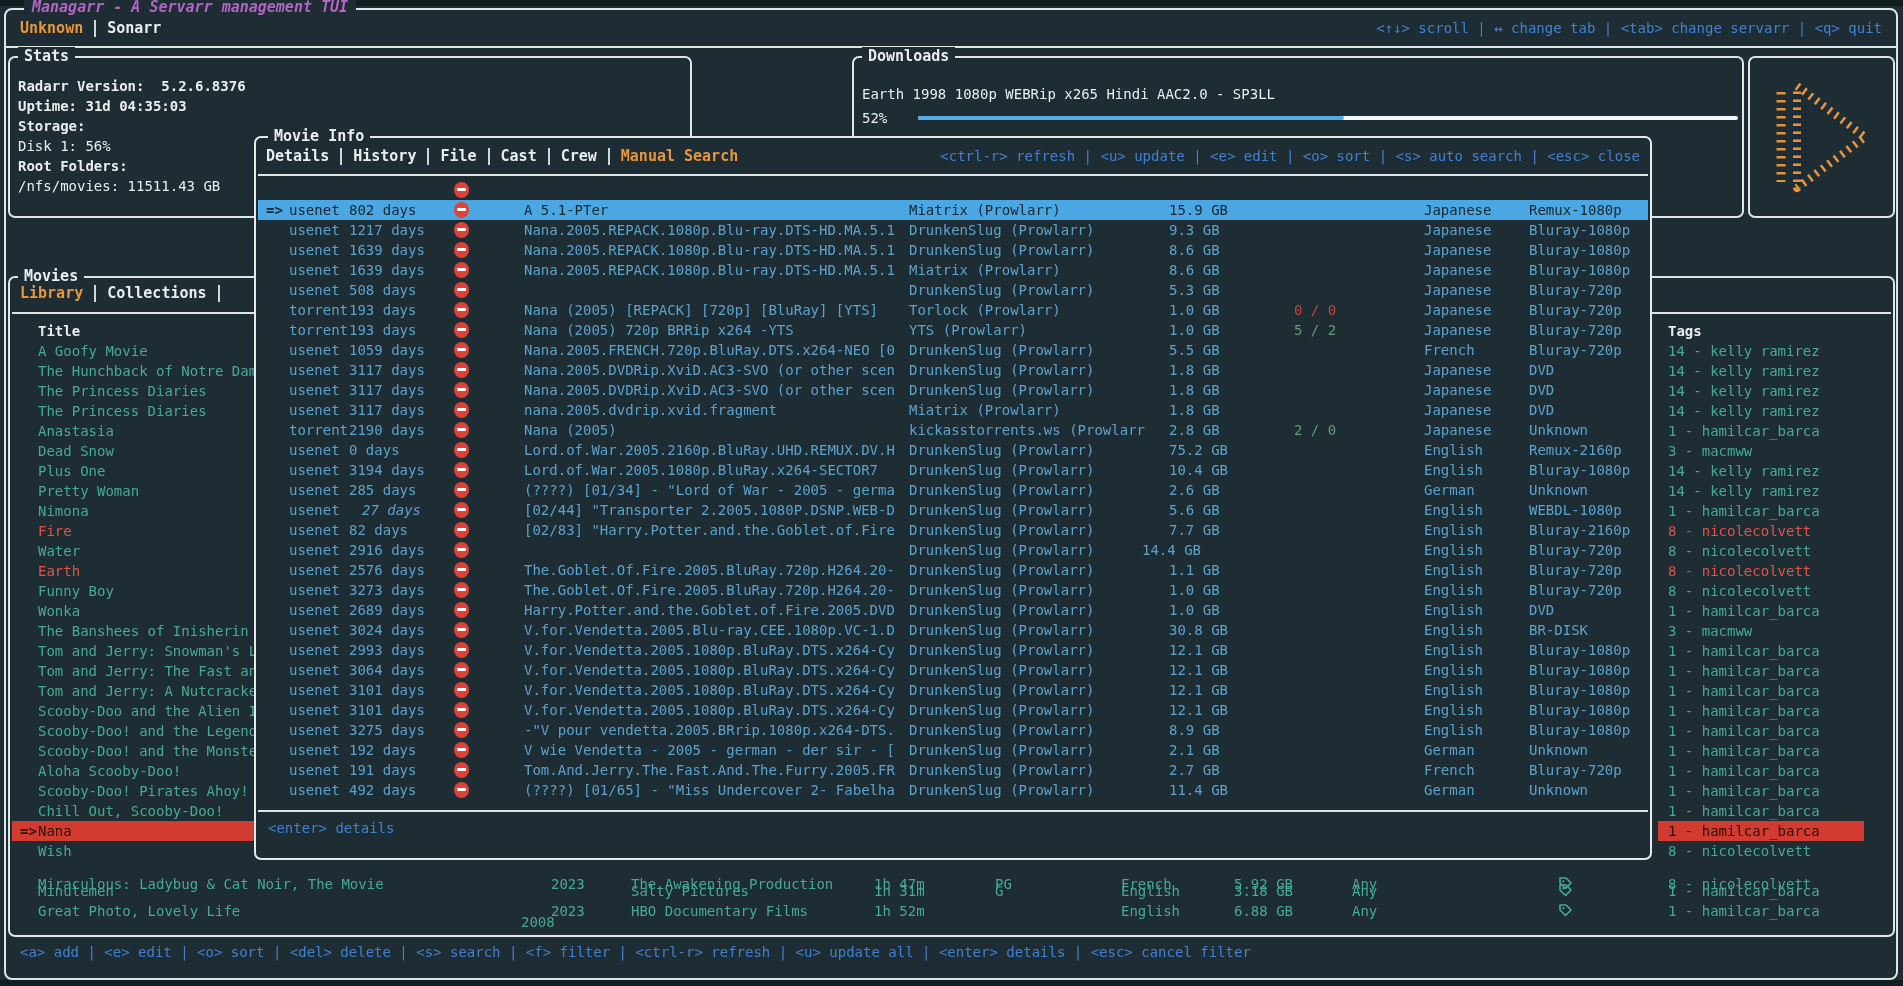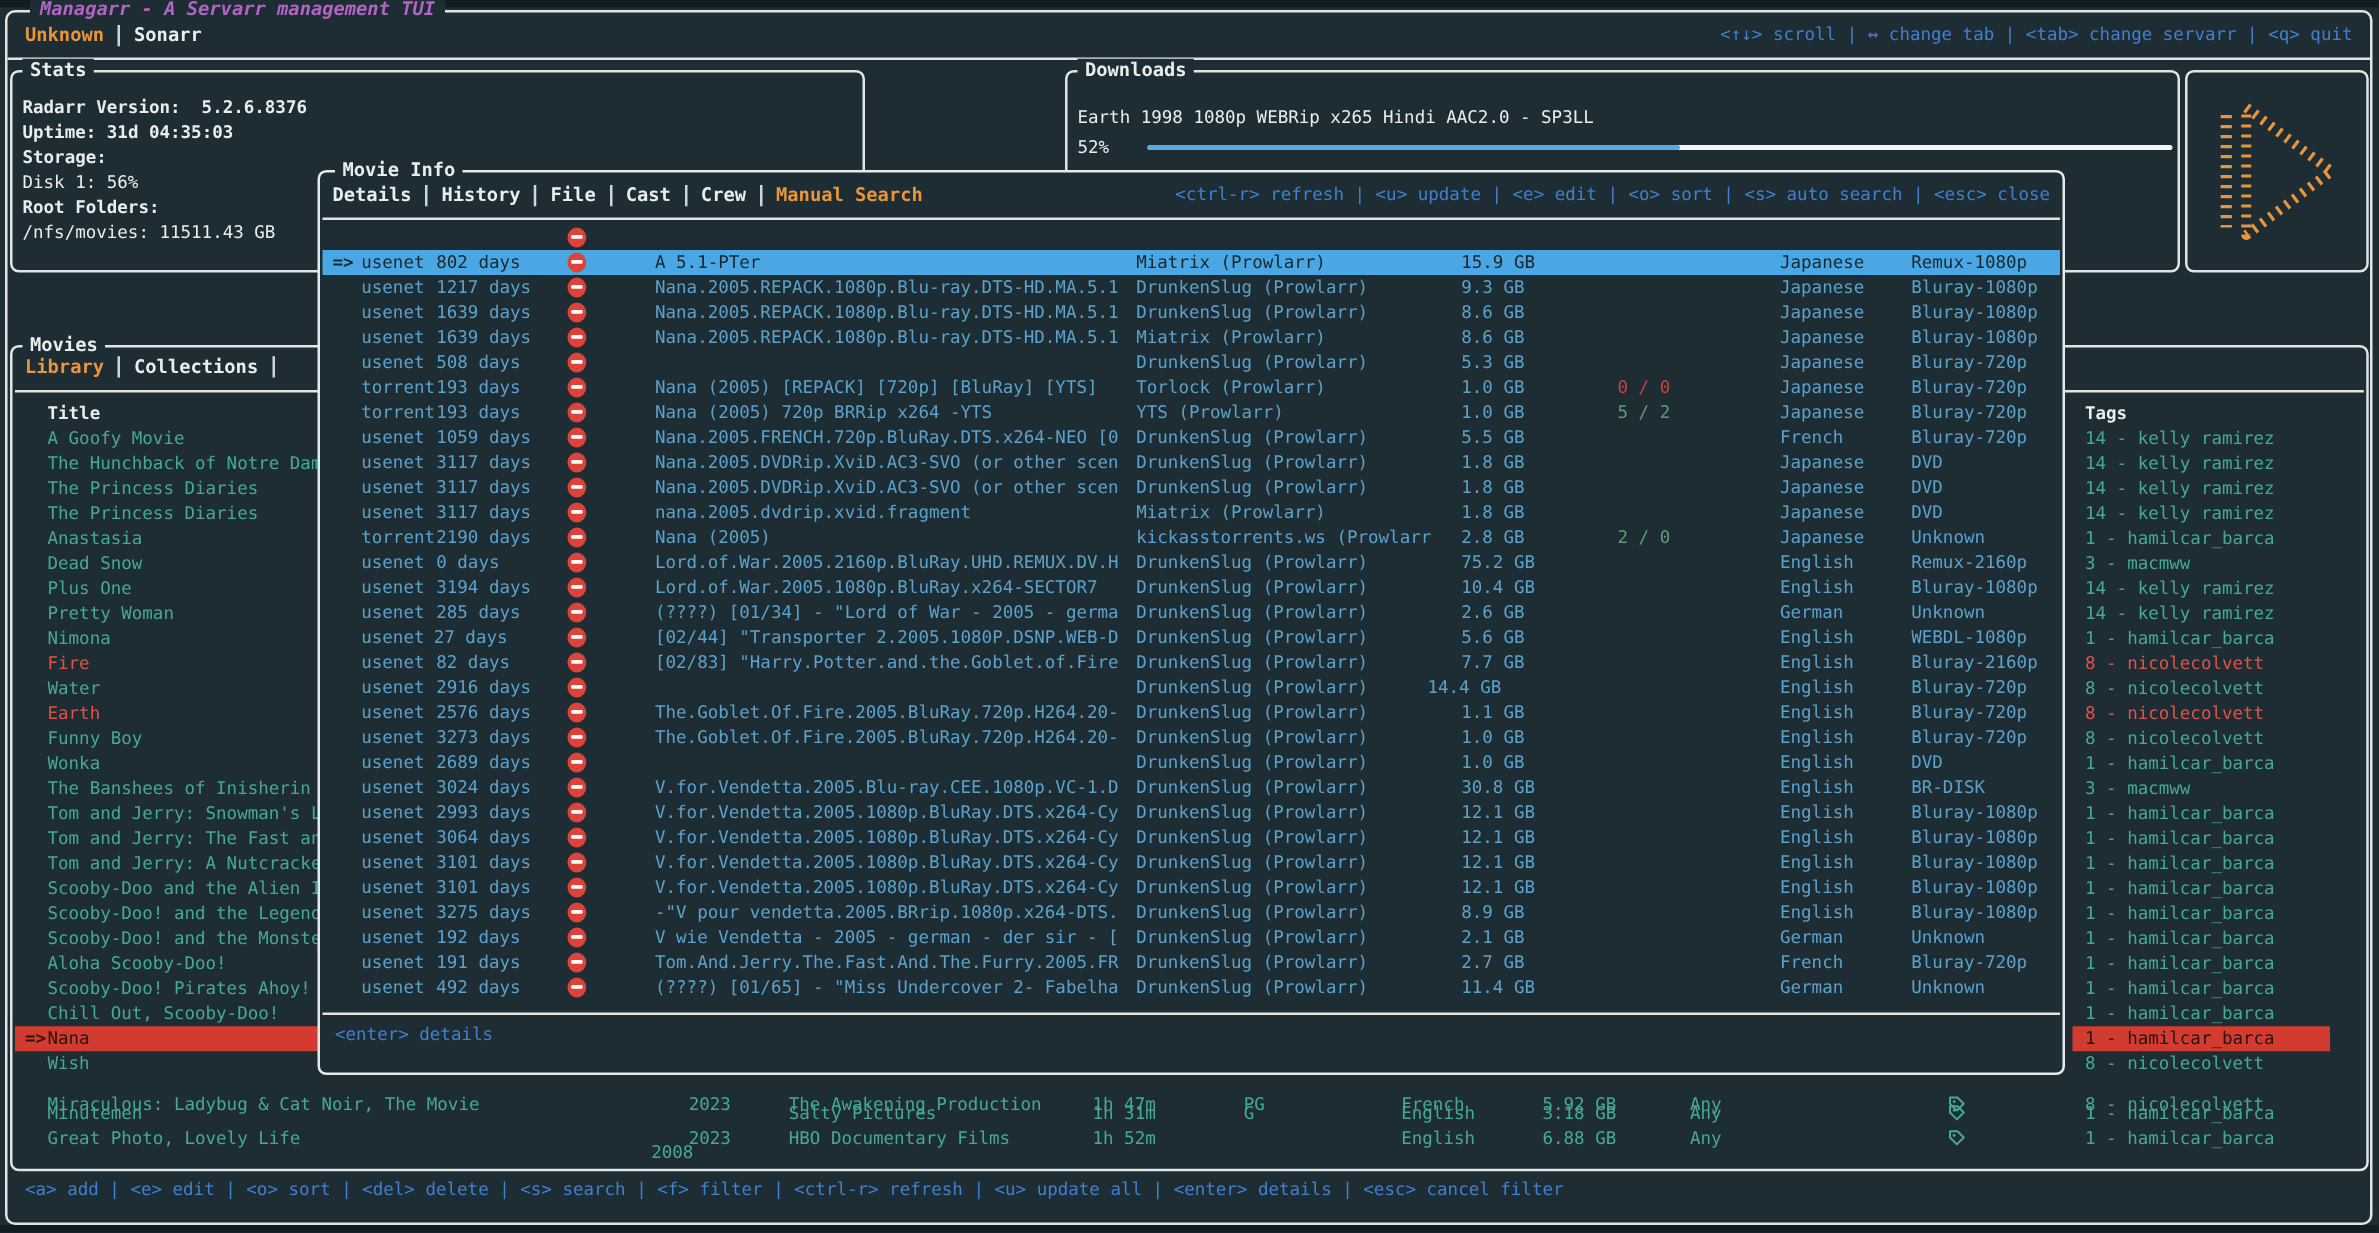--- a/index.html
+++ b/index.html
@@ -560,21 +560,21 @@
             </span>
             <span style="left: 266px; width: 382px;">(????) [01/34] - "Lord of War - 2005 - germa</span>
             <span style="left: 651px; width: 256px;">DrunkenSlug (Prowlarr)</span>
             <span style="left: 911px; width: 122px;">2.6 GB</span>
             <span style="left: 1036px; width: 126px;"></span>
             <span style="left: 1166px; width: 100px;">German</span>
             <span style="left: 1271px; width: 122px;">Unknown</span>
           </div>
           <div class="mrow" style="top: 362px;">
             <span style="left: 31px; width: 58px;">usenet</span>
-            <span style="left: 89px; width: 104px;">27 days</span>
+            <span style="left: 104px; width: 104px; font-style: italic;">27 days</span>
             <span class="blk" style="left: 196px; top: 2px;">
               <i></i>
             </span>
             <span style="left: 266px; width: 382px;">[02/44] "Transporter 2.2005.1080P.DSNP.WEB-D</span>
             <span style="left: 651px; width: 256px;">DrunkenSlug (Prowlarr)</span>
             <span style="left: 911px; width: 122px;">5.6 GB</span>
             <span style="left: 1036px; width: 126px;"></span>
             <span style="left: 1166px; width: 100px;">English</span>
             <span style="left: 1271px; width: 122px;">WEBDL-1080p</span>
           </div>
@@ -628,20 +628,21 @@
             <span style="left: 1036px; width: 126px;"></span>
             <span style="left: 1166px; width: 100px;">English</span>
             <span style="left: 1271px; width: 122px;">Bluray-720p</span>
           </div>
           <div class="mrow" style="top: 462px;">
             <span style="left: 31px; width: 58px;">usenet</span>
             <span style="left: 91px; width: 104px;">2689 days</span>
             <span class="blk" style="left: 196px; top: 2px;">
               <i></i>
             </span>
+            <span style="left: 266px; width: 382px;">Harry.Potter.and.the.Goblet.of.Fire.2005.DVD</span>
             <span style="left: 651px; width: 256px;">DrunkenSlug (Prowlarr)</span>
             <span style="left: 911px; width: 122px;">1.0 GB</span>
             <span style="left: 1036px; width: 126px;"></span>
             <span style="left: 1166px; width: 100px;">English</span>
             <span style="left: 1271px; width: 122px;">DVD</span>
           </div>
           <div class="mrow" style="top: 482px;">
             <span style="left: 31px; width: 58px;">usenet</span>
             <span style="left: 91px; width: 104px;">3024 days</span>
             <span class="blk" style="left: 196px; top: 2px;">

